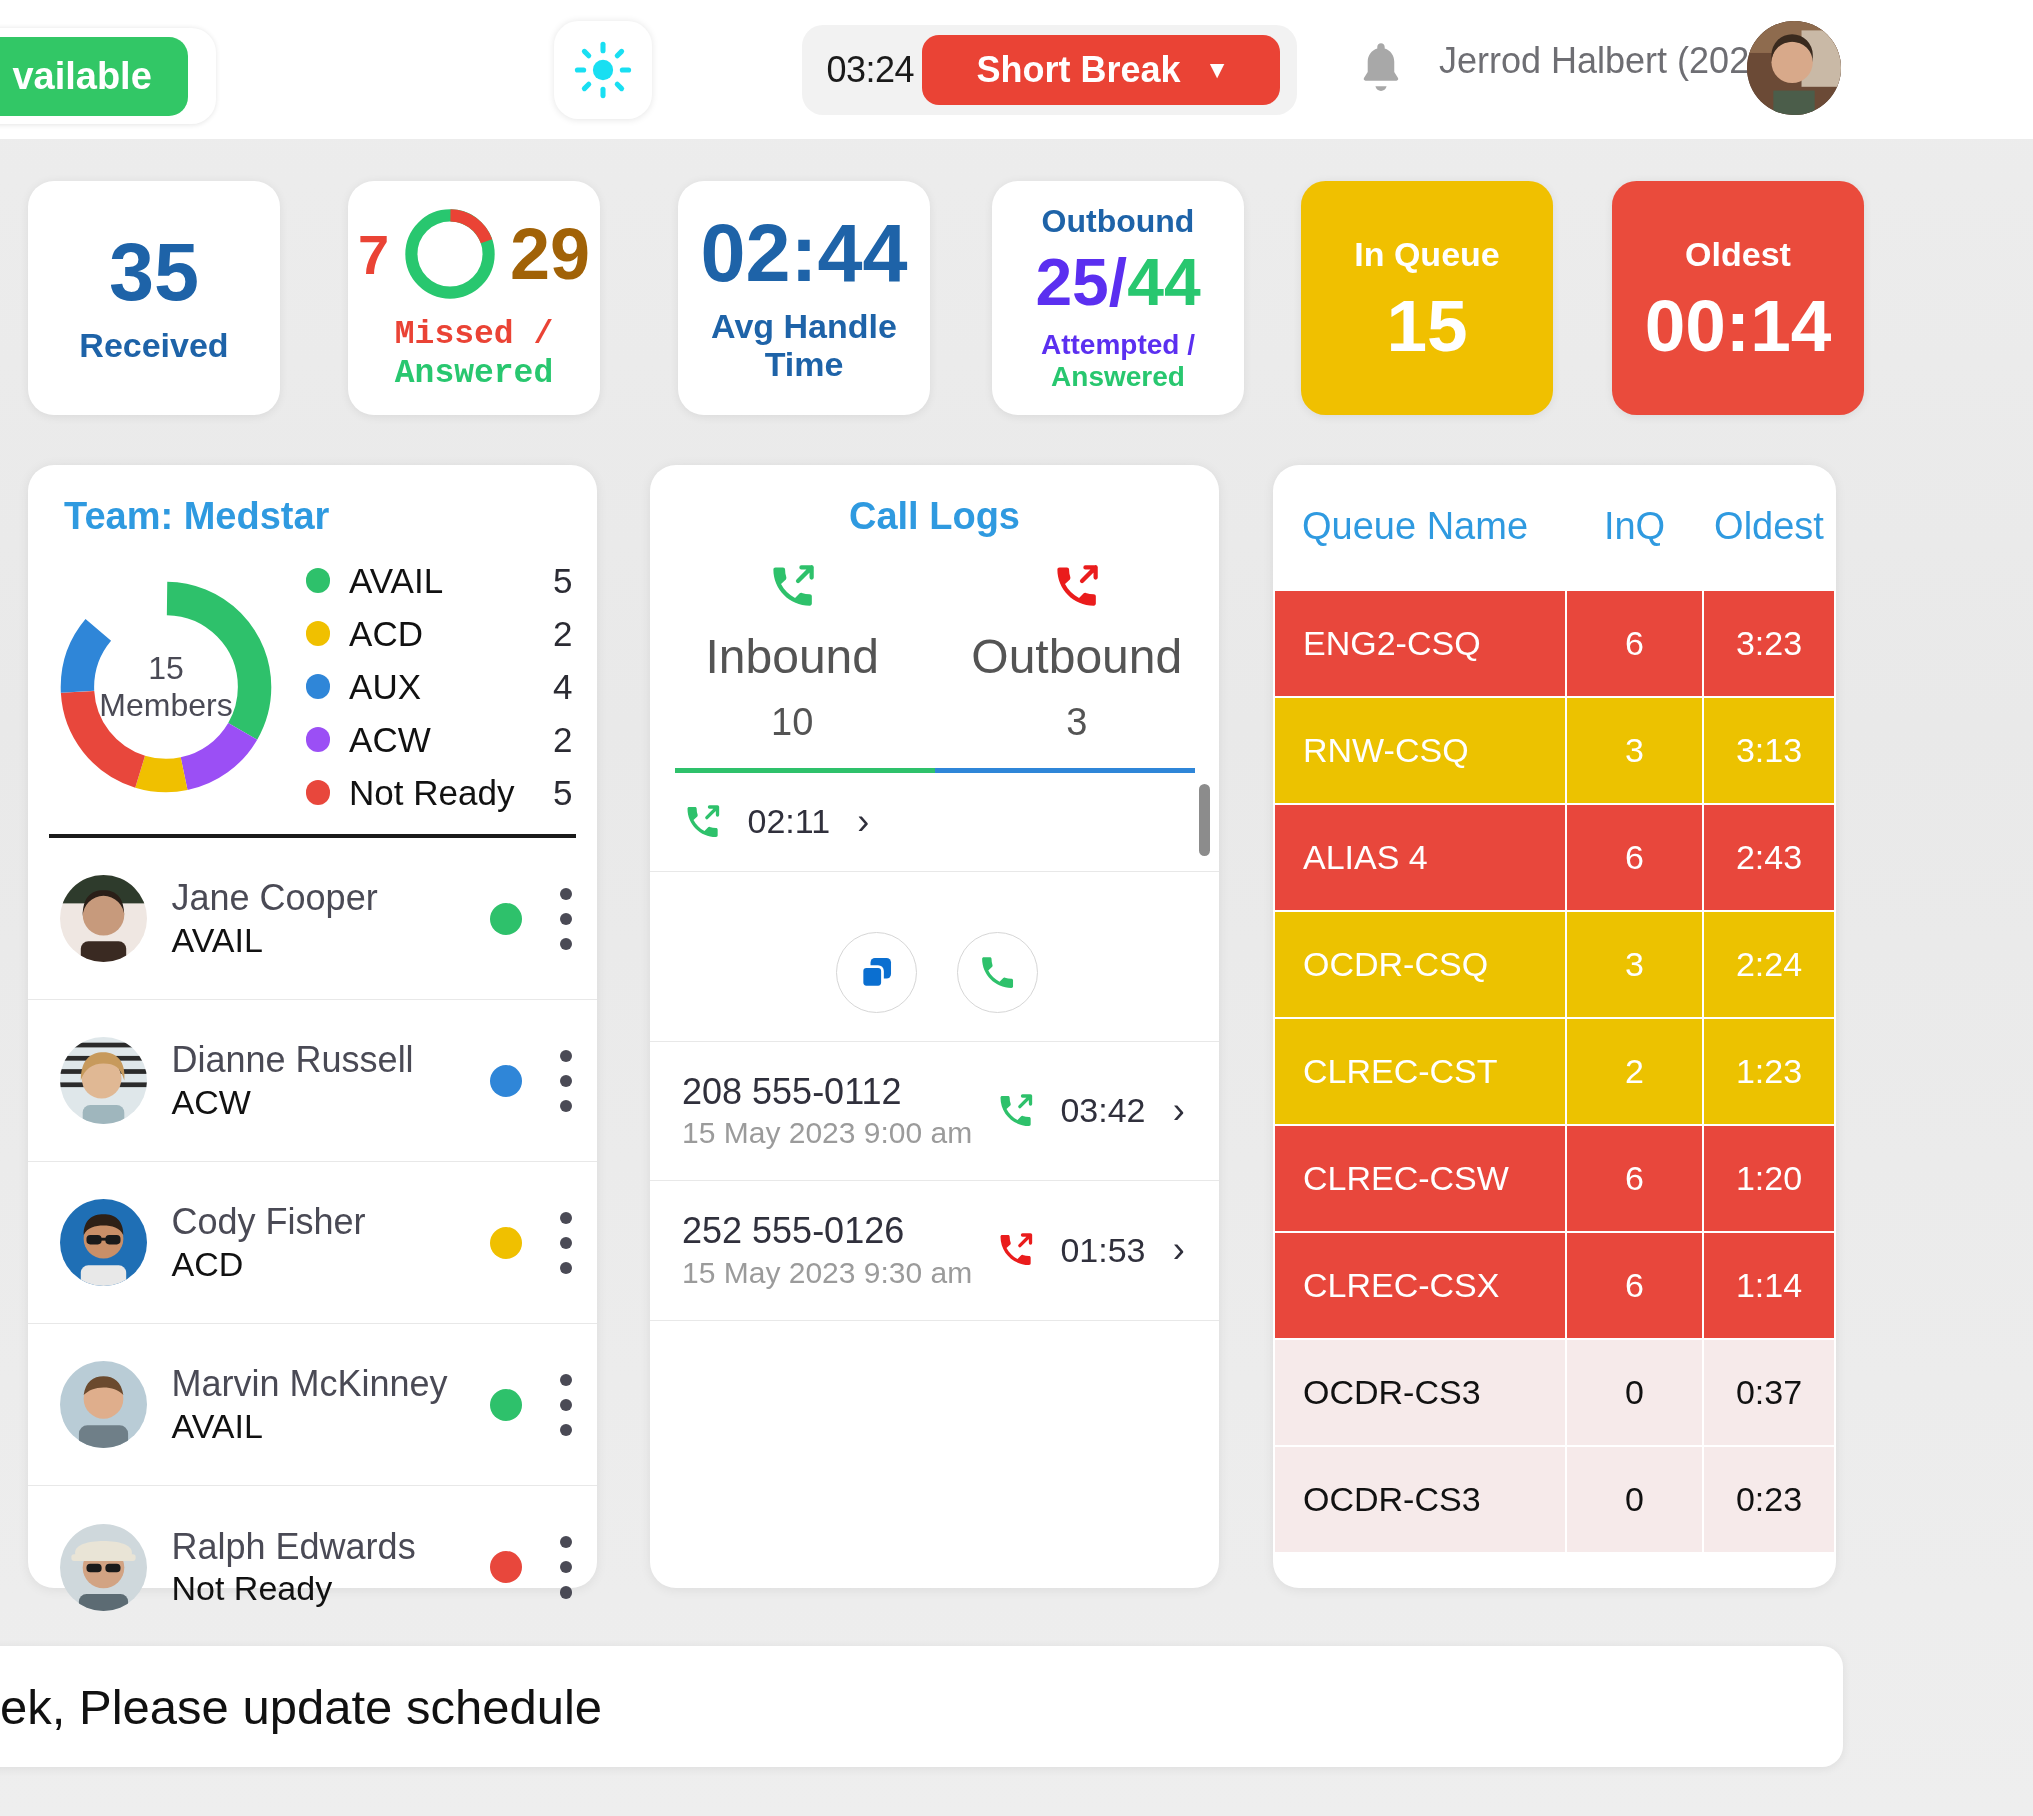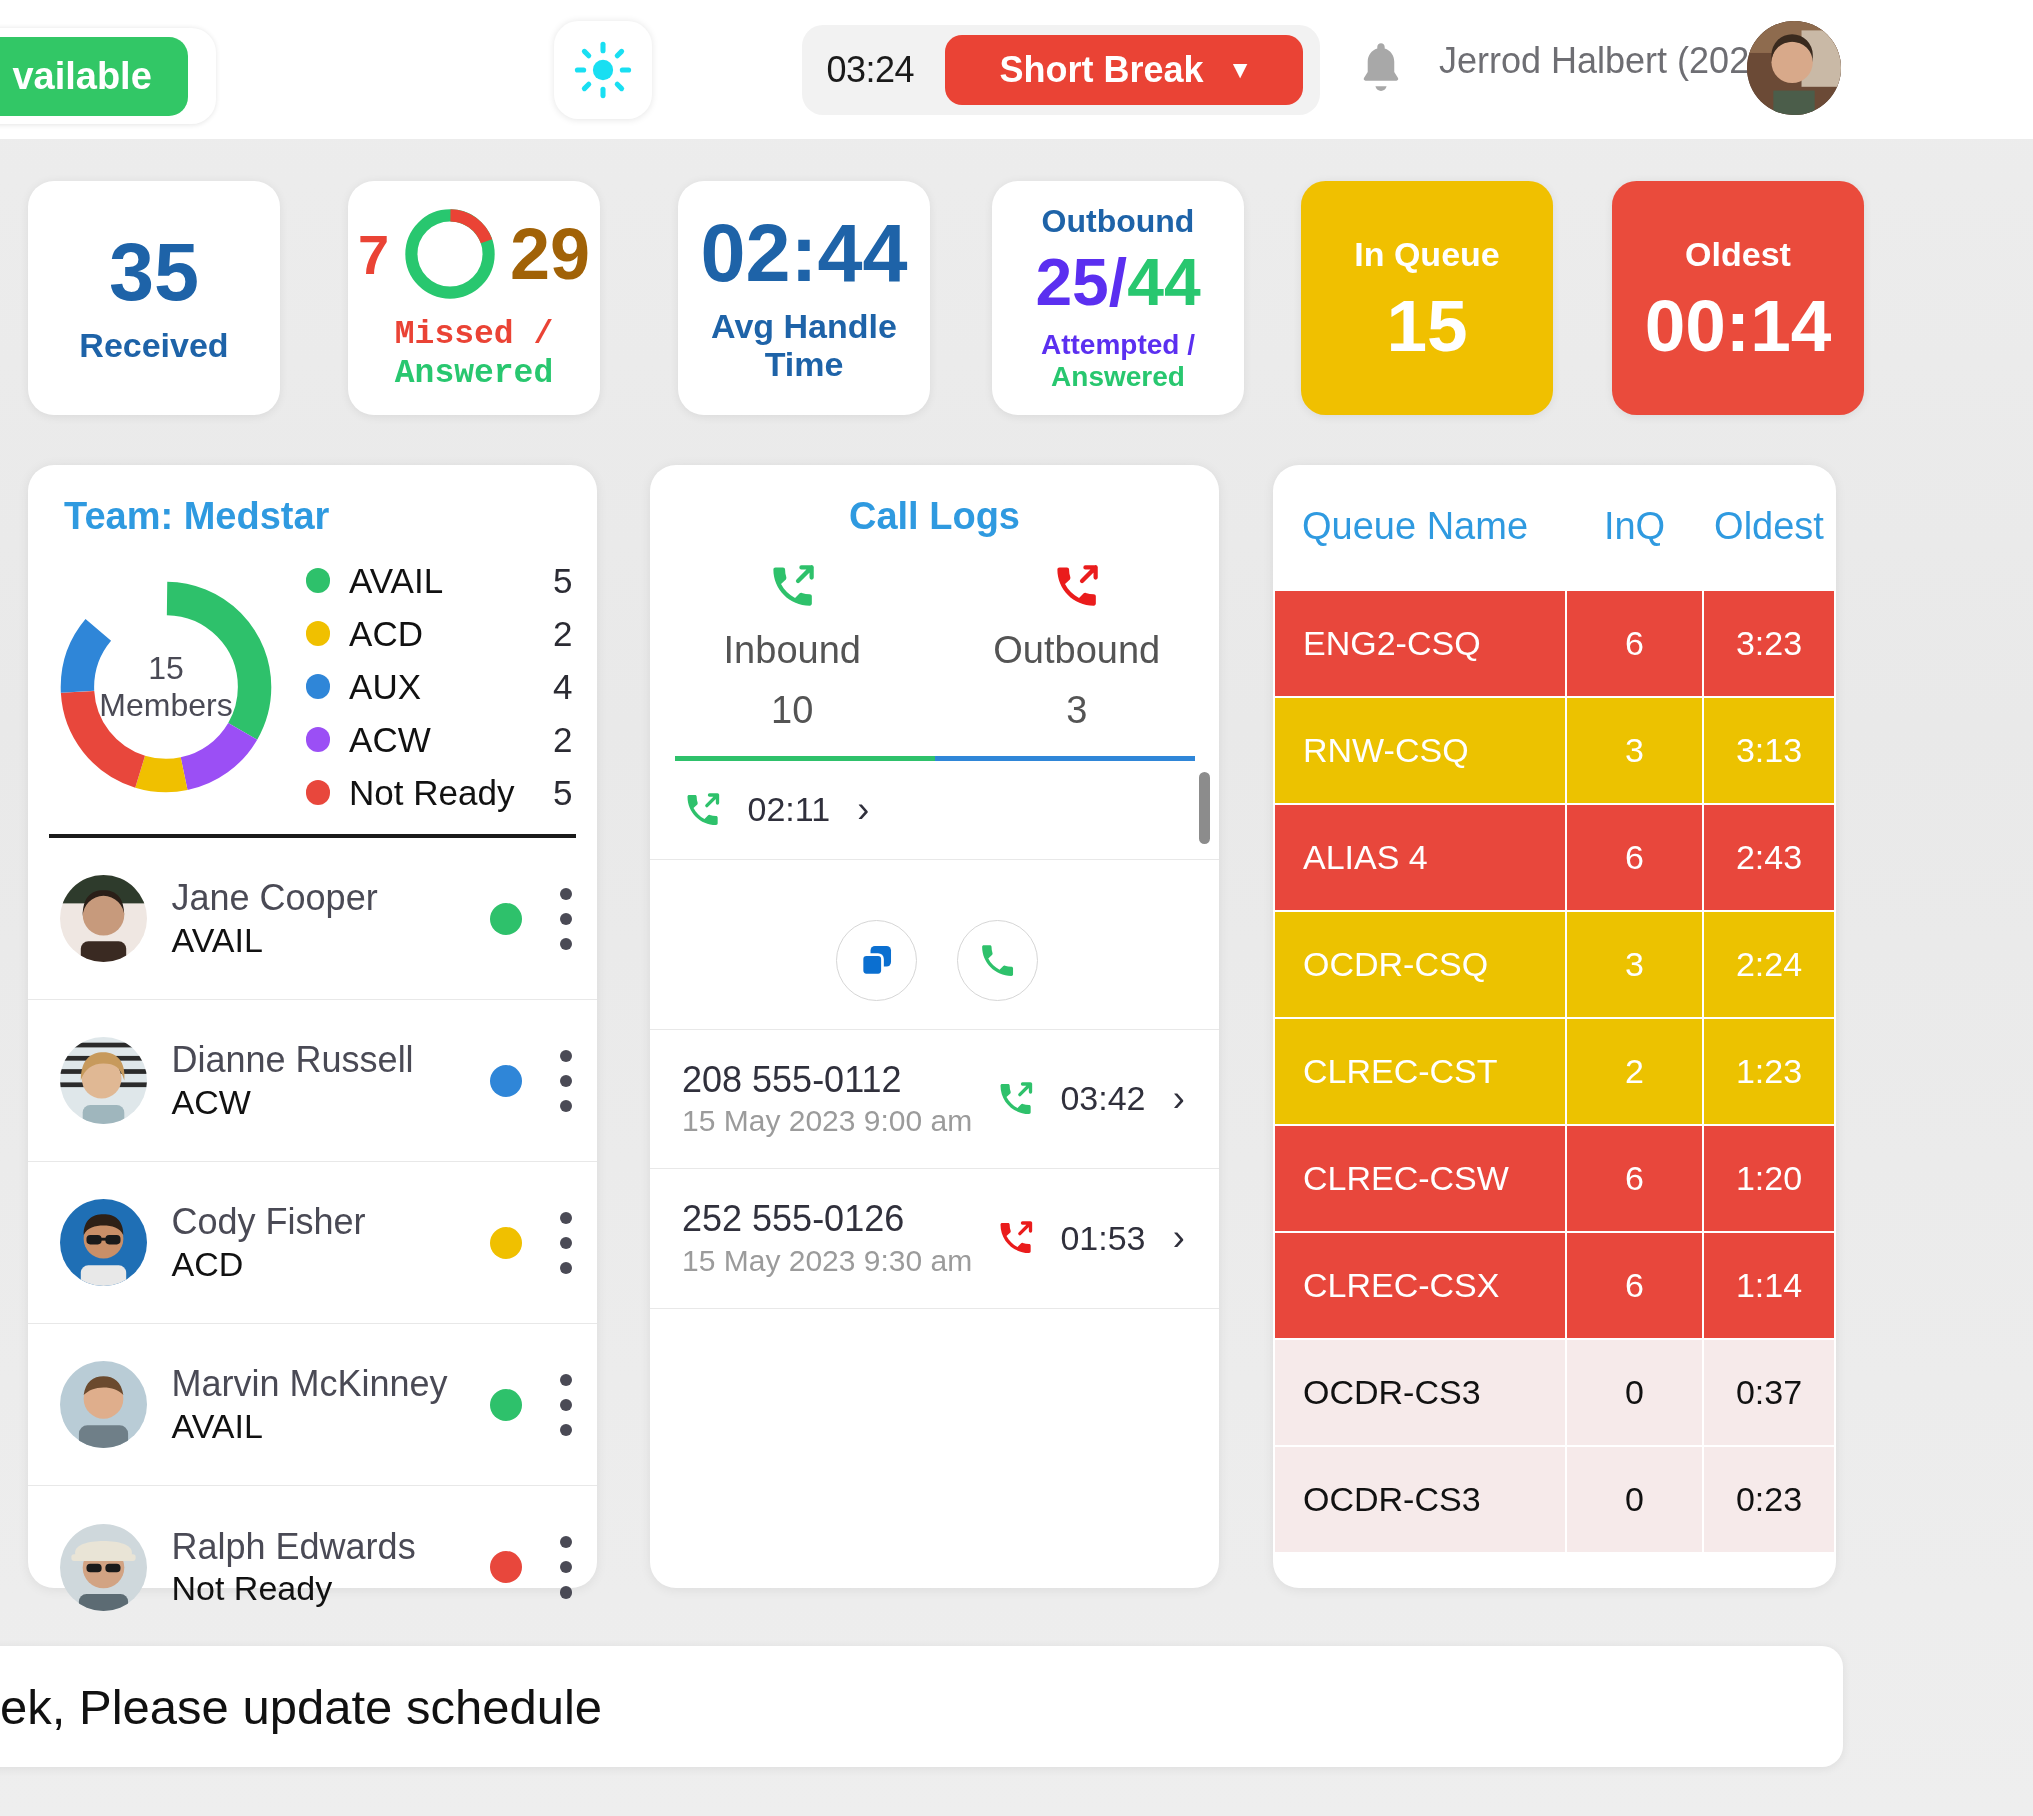--- a/index.html
+++ b/index.html
@@ -30,21 +30,21 @@
   .brightness-btn {
     position: absolute; left: 554px; top: 21px;
     width: 98px; height: 98px; border-radius: 24.5px; background: #fff;
     box-shadow: 0 0.9px 7.5px rgba(0,0,0,.10);
     display: flex; align-items: center; justify-content: center;
   }
   .brightness-btn svg { display:block; }
   .break-group {
     position: absolute; left: 802px; top: 24.5px;
     height: 90px; background: #f2f2f2; border-radius: 21px;
-    display: flex; align-items: center; padding: 0 17px 0 24.5px; gap: 31px;
+    display: flex; align-items: center; padding: 0 17px 0 24.5px; gap: 8px;
   }
   .break-timer { font-size: 36px; color: #1a1a1a; font-weight: 500; letter-spacing:-0.5px; }
   .break-select {
     background: #ea4335; color: #fff; border-radius: 17px;
     height: 70px; min-width: 358px; display: flex; align-items: center;
     justify-content: center; padding: 0 24.5px 0 28px; font-size: 36px; font-weight: 600;
   }
   .break-caret { font-size: 24.5px; margin-left: 24.5px; }
   .bell { position: absolute; left: 1353px; top: 38px; }
   .agent-name { position:absolute; left: 1439px; top: 40px; font-size: 36px; color: #6e6e73; white-space: nowrap; }
@@ -117,21 +117,21 @@
   .agent-meta { flex:1; padding-left: 24.5px; }
   .agent-name-txt { font-size: 36px; color:#4a4a55; line-height: 1.18; }
   .agent-state { font-size: 34px; color:#111; line-height: 1.2; }
   .agent-dot { width: 32px; height: 32px; border-radius: 50%; flex:none; margin-right: 40px; }
   .dots-v { width: 9.4px; display:flex; flex-direction:column; gap: 13px; align-items:center; flex:none; }
   .dots-v i { width: 12.2px; height: 12.2px; border-radius: 50%; background:#4a4a55; display:block; }
 
   
   .io-row { display:flex; padding: 22.6px 0 0 0; }
   .io-col { flex:1; display:flex; flex-direction:column; align-items:center; gap: 17px; }
-  .io-label { font-size: 38px; color:#545454; }
+  .io-label { font-size: 48px; color:#545454; }
   .io-count { font-size: 38px; color:#545454; }
   .io-underline { display:flex; height: 4.7px; margin: 24.5px 24.5px 0 24.5px; }
   .io-underline .ul-green { flex:1; background:#2ec16b; }
   .io-underline .ul-blue { flex:1; background:#2f86d8; }
 
   .call-list { position: relative; }
   .call-row { border-bottom: 1.9px solid #e8e8e8; padding: 28px 28px 28px 32px; }
   .call-main { display:flex; align-items:center; }
   .call-txt { flex:1; }
   .call-num { font-size: 36px; color:#30303c; line-height:1.24; }

